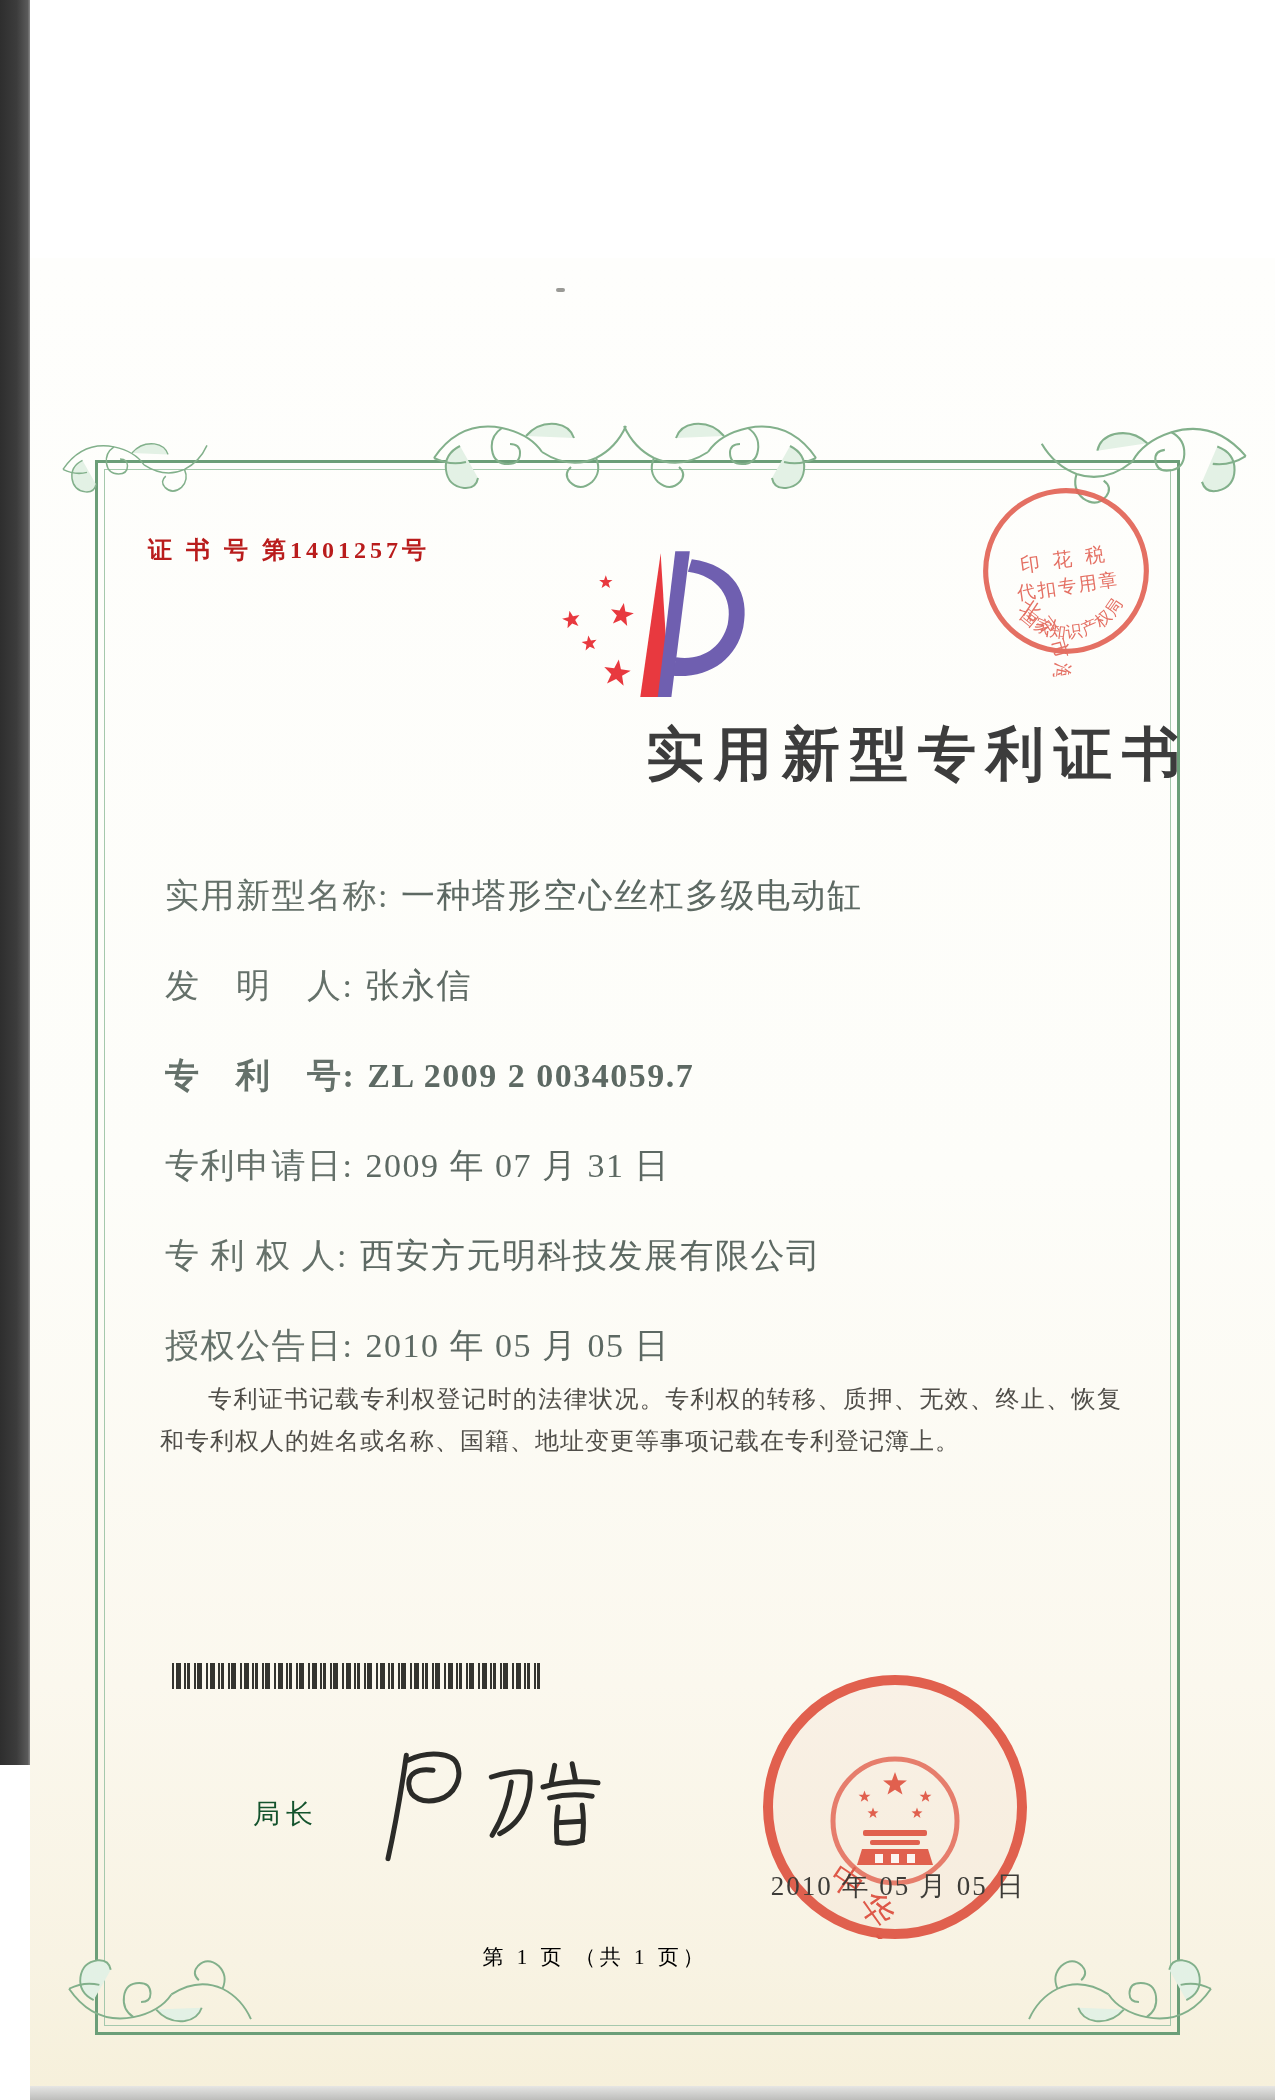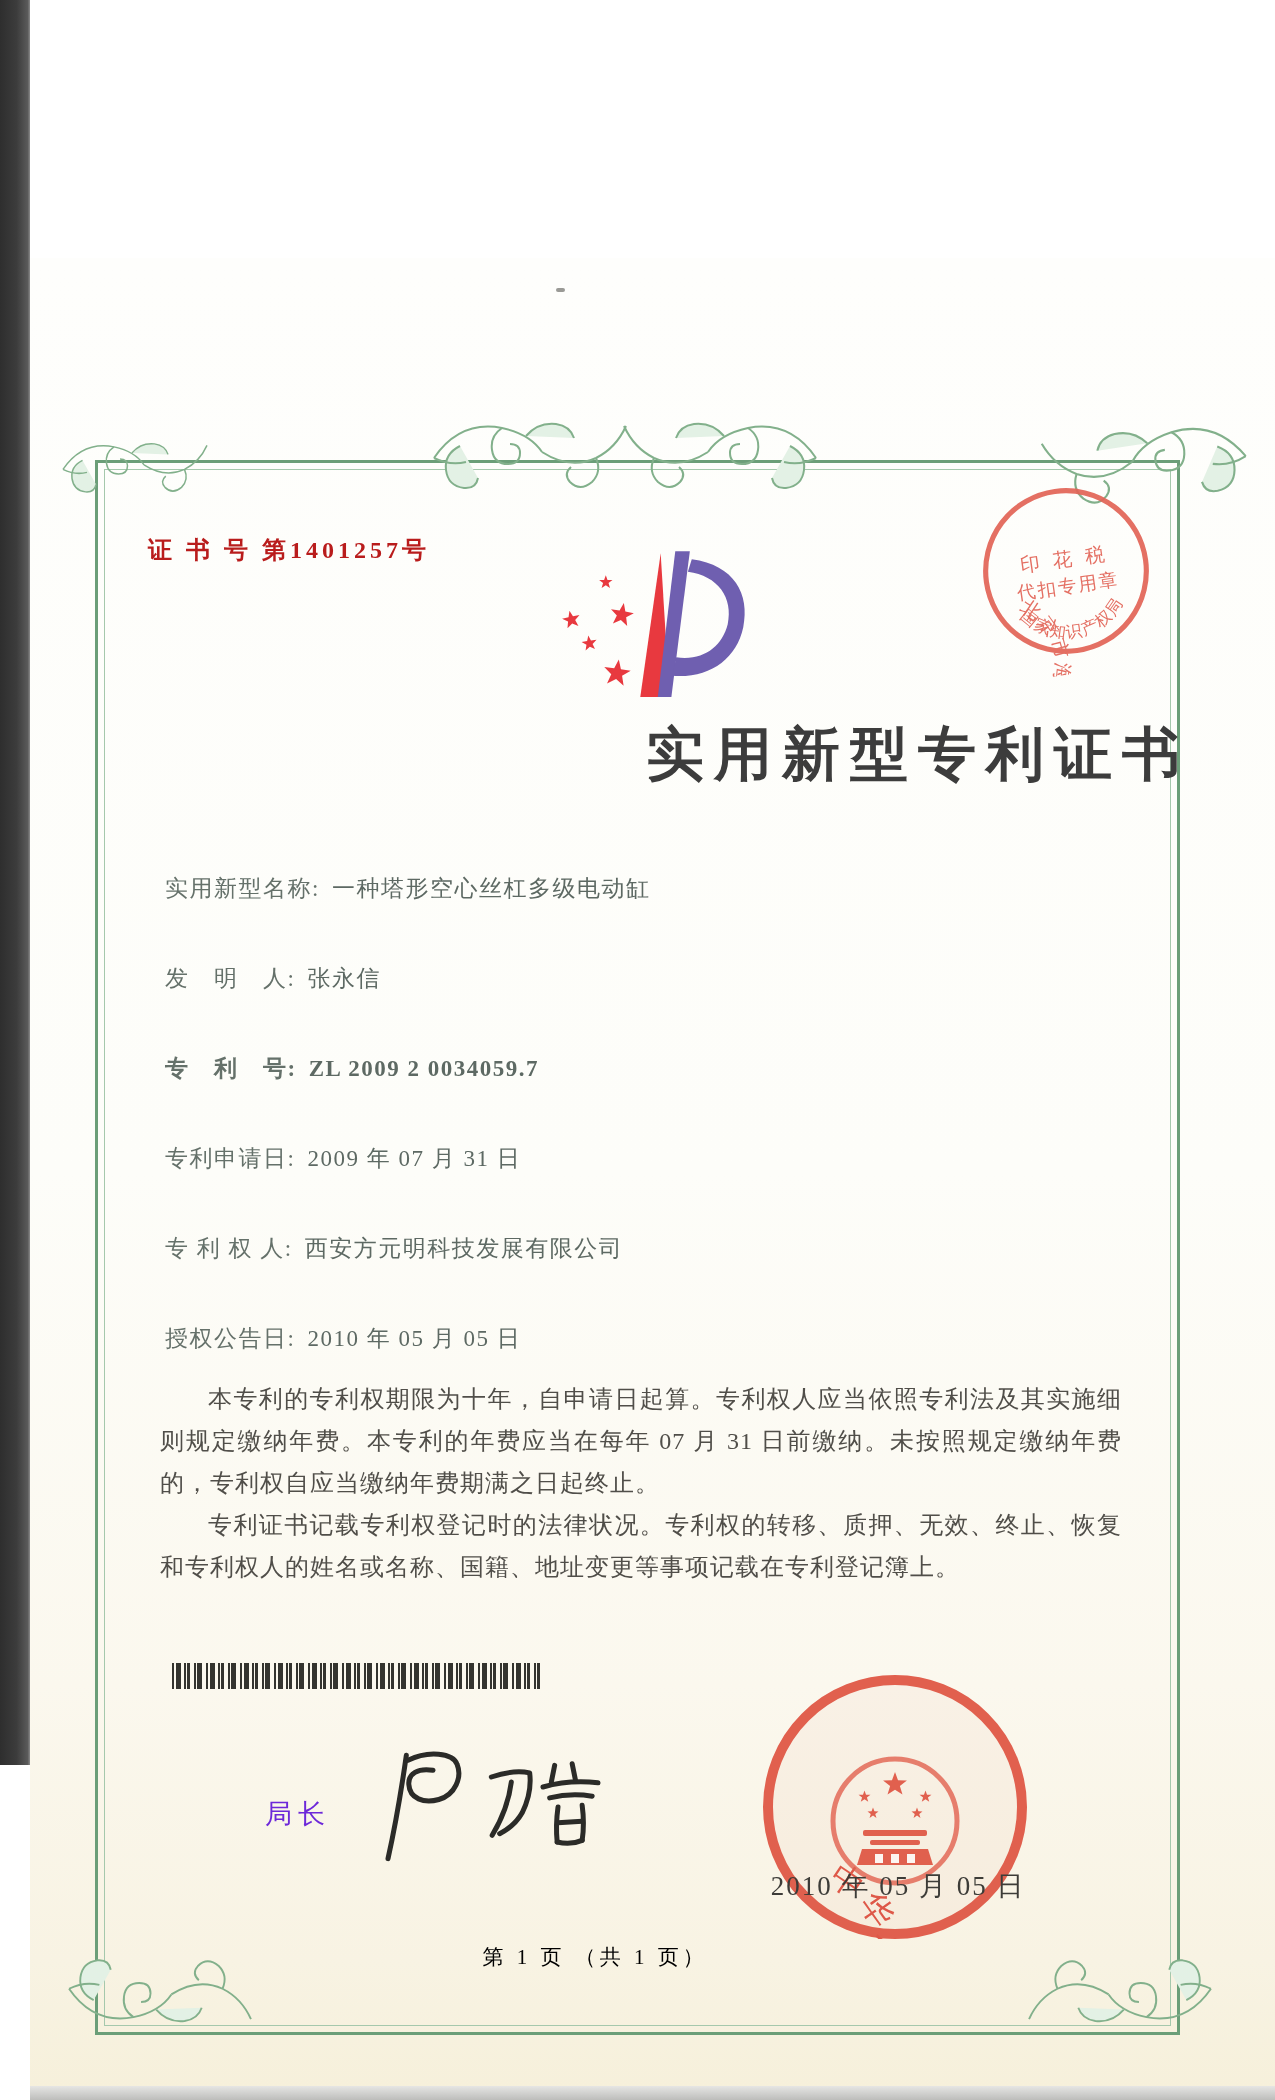--- a/index.html
+++ b/index.html
@@ -46,21 +46,21 @@
 
   .logo{left:548px;top:548px;width:204px;height:168px;}
 
   .title{
     left:0;top:716px;width:1190px;text-align:right;
     font-size:58px;color:#3c3c3c;font-weight:600;letter-spacing:10px;white-space:nowrap;
   }
 
   
   .field{
-    left:165px;font-size:23px;color:#65716a;letter-spacing:1.5px;white-space:nowrap;
+    left:165px;font-size:34px;color:#65716a;letter-spacing:1.5px;white-space:nowrap;
   }
   .field .value{margin-left:12px;color:#5d6963;}
   .f0{top:873px;} .f1{top:963px;} .f2{top:1053px;font-weight:bold;}
   .f3{top:1143px;} .f4{top:1233px;} .f5{top:1323px;}
 
   
   .body-text{
     left:160px;top:1378px;width:962px;
     font-size:24px;line-height:42px;color:#504e49;text-align:justify;letter-spacing:1px;
   }
@@ -73,21 +73,21 @@
       #34342f 0px,#34342f 2px,transparent 2px,transparent 4px,
       #34342f 4px,#34342f 9px,transparent 9px,transparent 12px,
       #34342f 12px,#34342f 14px,transparent 14px,transparent 15px,
       #34342f 15px,#34342f 18px,transparent 18px,transparent 22px,
       #34342f 22px,#34342f 24px,transparent 24px,transparent 25px,
       #34342f 25px,#34342f 30px,transparent 30px,transparent 34px);
   }
 
   
   .director-label{
-    left:265px;top:1796px;font-size:27px;color:#6d28d9;letter-spacing:6px;
+    left:253px;top:1796px;font-size:27px;color:#14532d;letter-spacing:6px;
   }
   .signature{left:338px;top:1742px;width:290px;height:125px;}
 
   
   .seal{left:763px;top:1675px;width:264px;height:264px;opacity:0.96;}
   .seal-date{
     left:768px;top:1868px;width:260px;text-align:center;
     font-size:27px;color:#3d3c38;letter-spacing:2px;white-space:nowrap;z-index:6;
   }
 
@@ -180,21 +180,20 @@
   <span class="label">专利申请日:</span><span class="value">2009 年 07 月 31 日</span>
 </div>
 <div class="abs field f4">
   <span class="label">专 利 权 人:</span><span class="value">西安方元明科技发展有限公司</span>
 </div>
 <div class="abs field f5">
   <span class="label">授权公告日:</span><span class="value">2010 年 05 月 05 日</span>
 </div>
 
 <div class="abs body-text">
-  <p>本专利的专利权期限为十年，自申请日起算。专利权人应当依照专利法及其实施细则规定缴纳年费。本专利的年费应当在每年 07 月 31 日前缴纳。未按照规定缴纳年费的，专利权自应当缴纳年费期满之日起终止。</p>
   <p>专利证书记载专利权登记时的法律状况。专利权的转移、质押、无效、终止、恢复和专利权人的姓名或名称、国籍、地址变更等事项记载在专利登记簿上。</p>
 </div>
 
 <div class="abs barcode"></div>
 
 <div class="abs director-label">局长</div>
 <svg class="abs signature" viewBox="0 0 300 150">
   <desc>田力普</desc>
   <g fill="none" stroke="#2b2b28" stroke-width="6" stroke-linecap="round" stroke-linejoin="round">
     <path d="M58,16 C52,58 44,104 36,140"></path>

